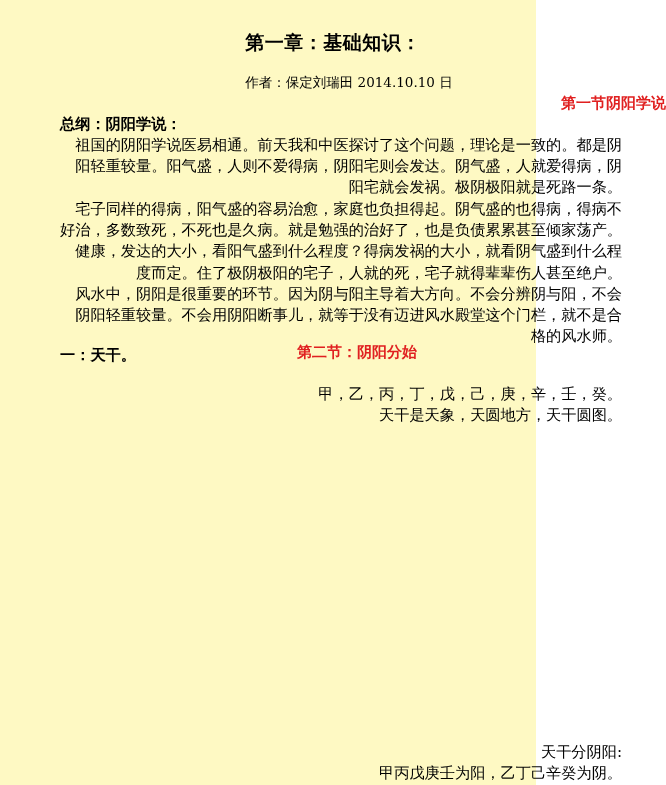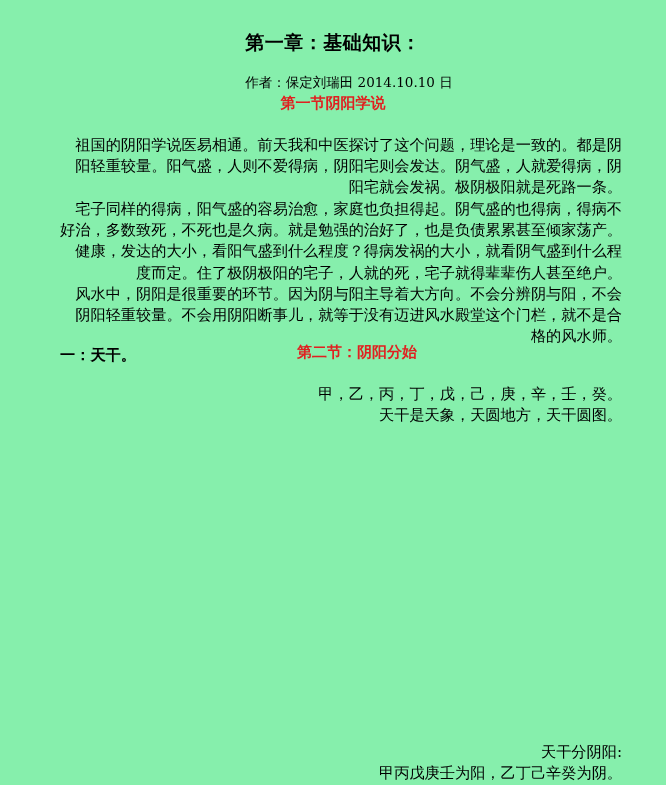--- a/index.html
+++ b/index.html
@@ -10,23 +10,23 @@
   body {
     width: 666px;
     height: 785px;
     position: relative;
     font-family: "DejaVu Serif", "Liberation Serif", serif;
     color: #000000;
     overflow: hidden;
   }
   .page {
     position: relative;
-    width: 666px;
+    width: 536px;
     height: 785px;
-    background: #86efac;
+    background: #fef9c3;
   }
 
   
   .doc-title {
     position: absolute;
     left: 0;
     top: 30px;
     width: 666px;
     text-align: center;
     font-size: 19px;
@@ -41,21 +41,21 @@
     width: 666px;
     text-align: center;
     font-size: 13.5px;
     line-height: 18px;
   }
   .section-head-1 {
     position: absolute;
     left: 0;
     top: 93px;
     width: 666px;
-    text-align: center;
+    text-align: right;
     font-size: 15px;
     font-weight: bold;
     line-height: 20px;
     color: #e02020;
   }
   .section-head-2 {
     position: absolute;
     left: 0;
     top: 342px;
     width: 666px;
@@ -124,20 +124,21 @@
 <body>
 
 <div class="page">
 
   <div class="doc-title">第一章：基础知识：</div>
 
   <div class="byline">作者：保定刘瑞田  2014.10.10 日</div>
 
   <div class="section-head-1">第一节阴阳学说</div>
 
+  <div class="bold-label" id="outline-label">总纲：阴阳学说：</div>
 
   <div class="body-block" id="para-1">祖国的阴阳学说医易相通。前天我和中医探讨了这个问题，理论是一致的。都是阴
 阳轻重较量。阳气盛，人则不爱得病，阴阳宅则会发达。阴气盛，人就爱得病，阴
 阳宅就会发祸。极阴极阳就是死路一条。</div>
 
   <div class="body-block" id="para-3">风水中，阴阳是很重要的环节。因为阴与阳主导着大方向。不会分辨阴与阳，不会
 阴阳轻重较量。不会用阴阳断事儿，就等于没有迈进风水殿堂这个门栏，就不是合
 格的风水师。</div>
 
   <div class="body-block" id="para-2">宅子同样的得病，阳气盛的容易治愈，家庭也负担得起。阴气盛的也得病，得病不

